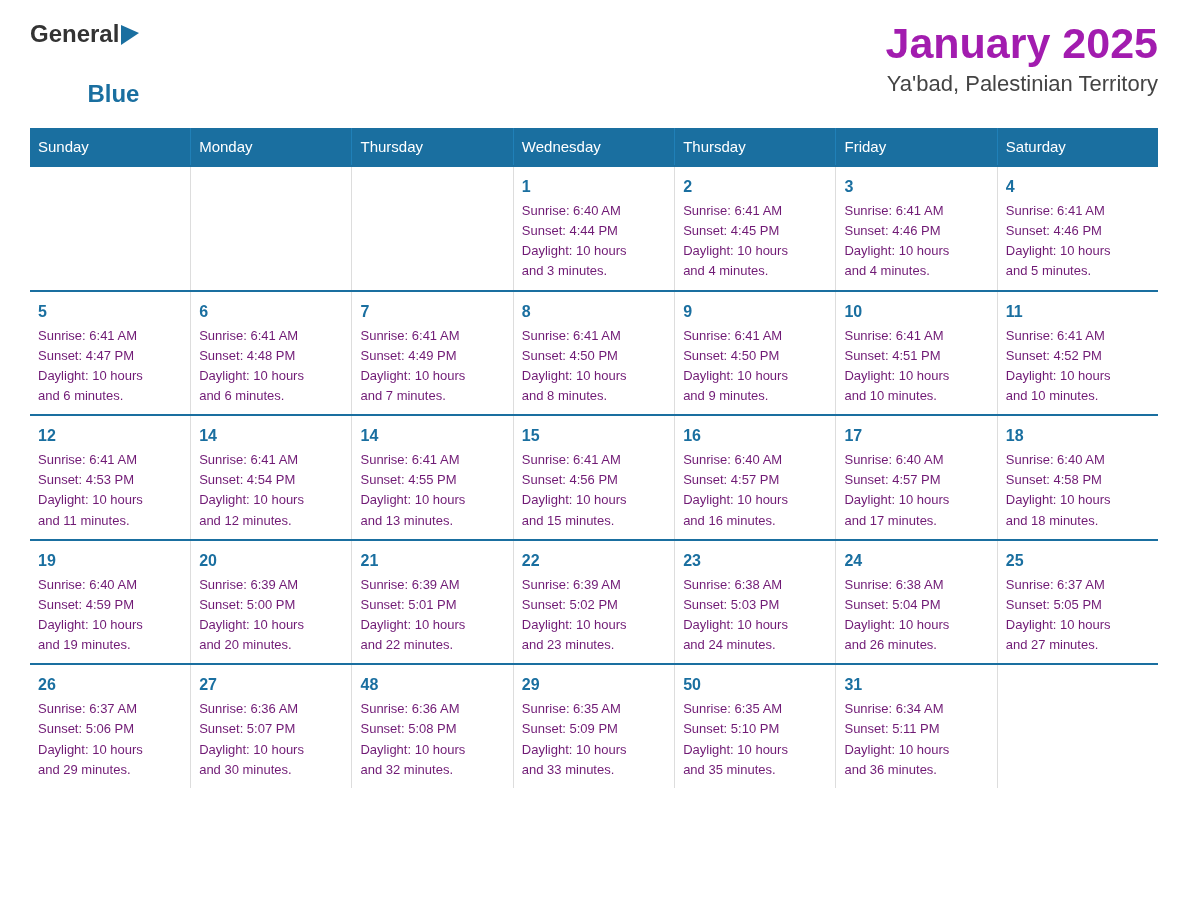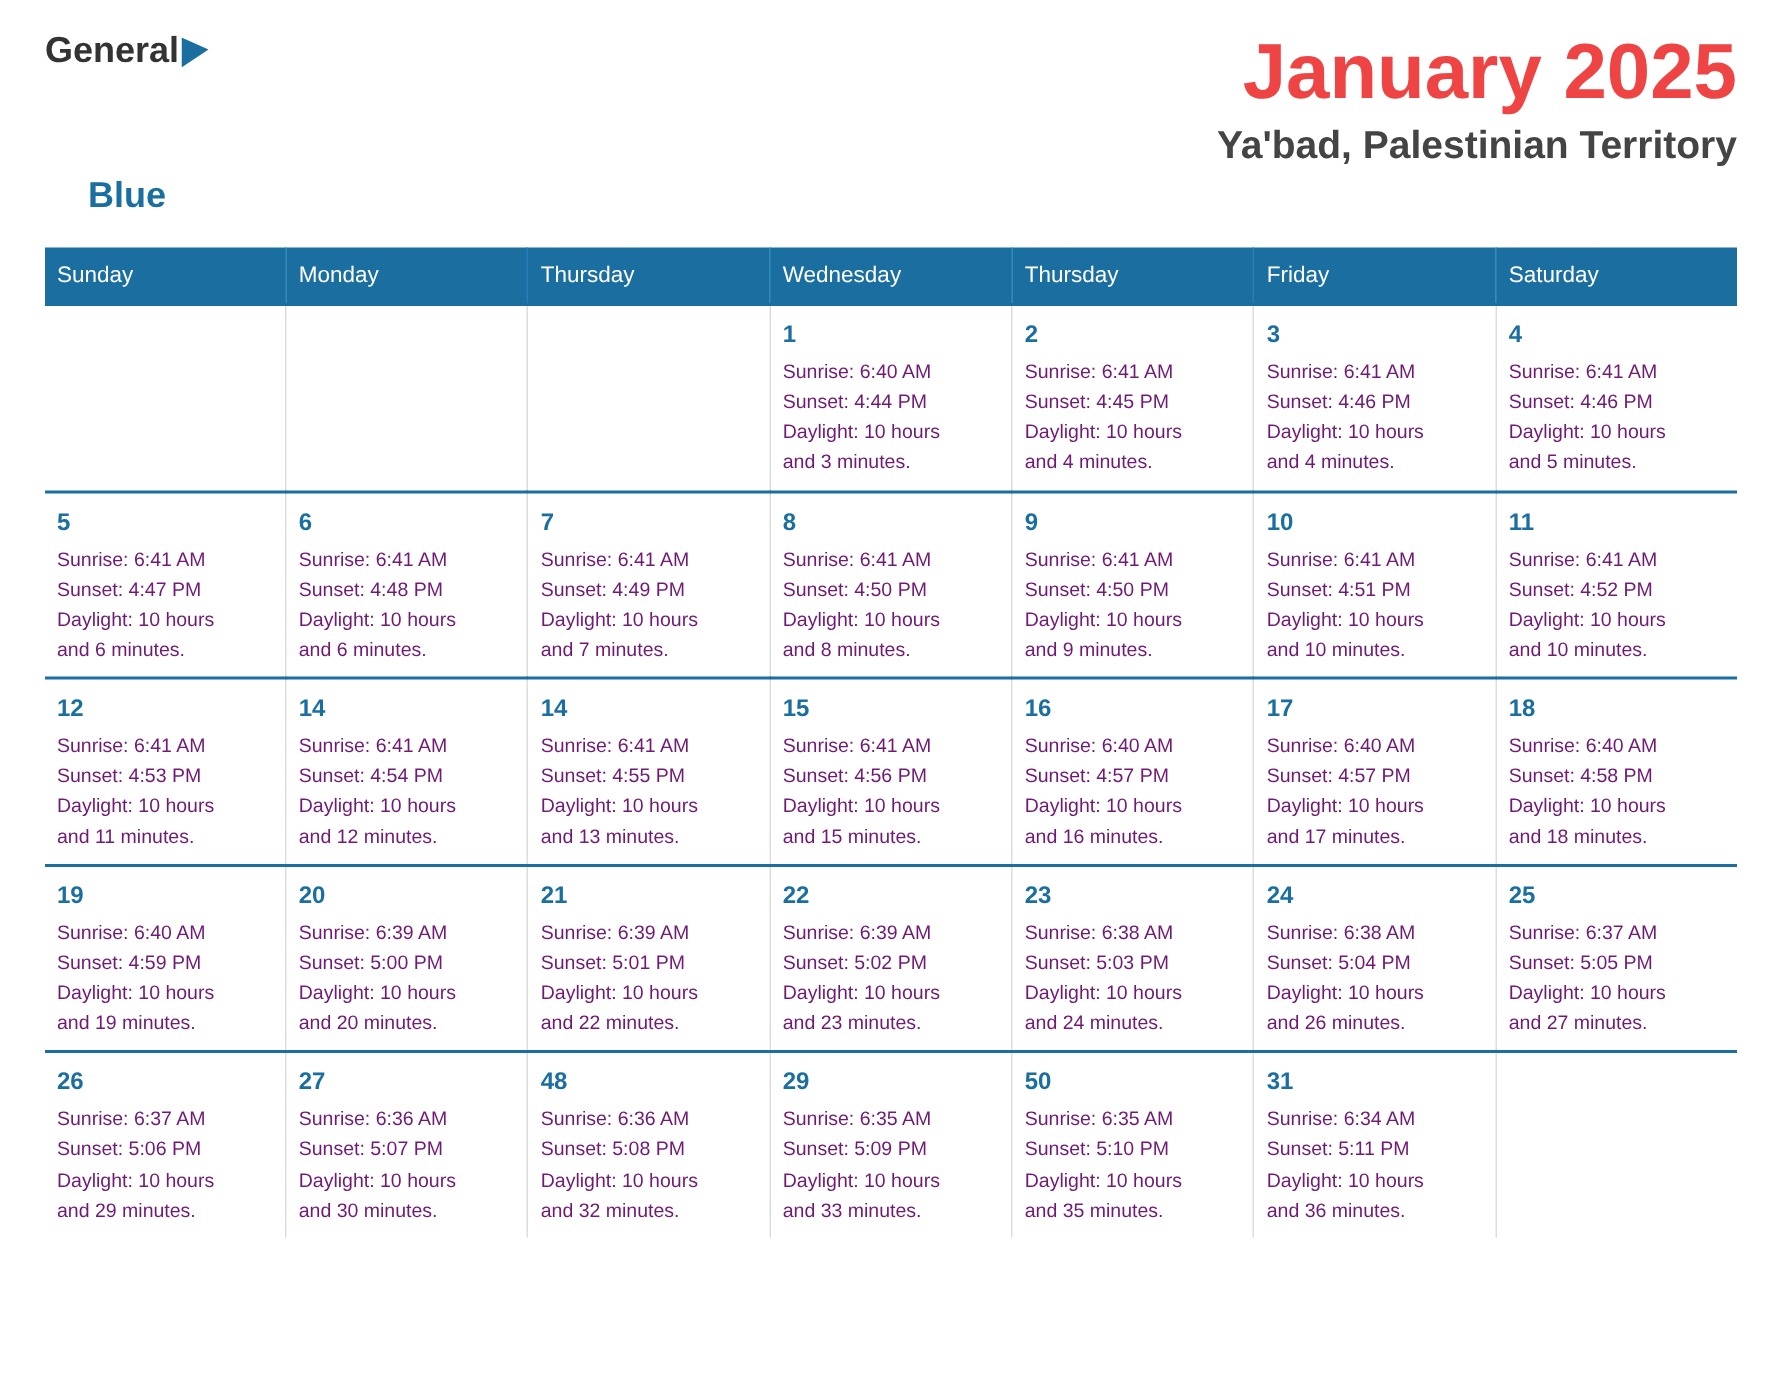--- a/index.html
+++ b/index.html
@@ -13,28 +13,28 @@
     .header {
       display: flex;
       justify-content: space-between;
       align-items: flex-start;
       margin-bottom: 20px;
     }
     .title-section {
       text-align: right;
     }
     .title-section h1 {
-      font-size: 52px;
+      font-size: 43px;
       font-weight: bold;
-      color: #ef4444;
+      color: #a21caf;
       line-height: 1.1;
     }
     .title-section h2 {
-      font-size: 26px;
-      font-weight: bold;
+      font-size: 22px;
+      font-weight: normal;
       color: #444;
       margin-top: 4px;
     }
     table {
       width: 100%;
       border-collapse: collapse;
       font-size: 13px;
     }
     thead tr th {
       background-color: #1a6fa0;
@@ -71,22 +71,21 @@
       margin-bottom: 2px;
     }
     .day-info {
       font-size: 13px;
       color: #701a75;
       line-height: 1.55;
     }
     .logo-wrapper {
       display: flex;
       flex-direction: column;
-      align-items: center;
-      gap: 37px;
+      align-items: flex-end;
     }
     .logo-top {
       display: flex;
       align-items: center;
     }
     .logo-general {
       font-size: 24px;
       font-weight: bold;
       color: #333;
     }

